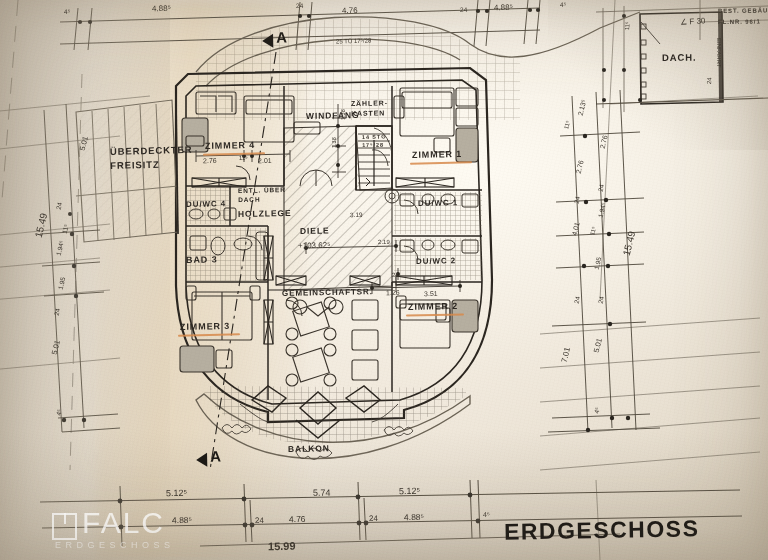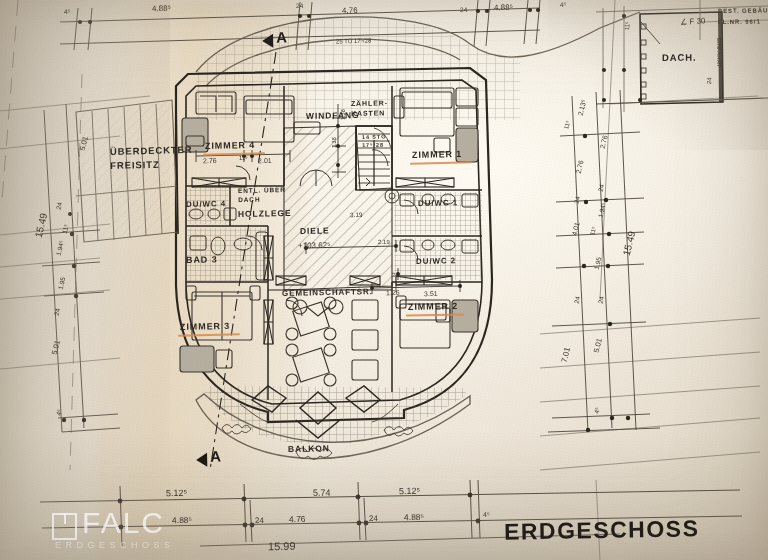--- a/index.html
+++ b/index.html
@@ -703,21 +703,21 @@
   <div class="dim" style="left:281px;top:488px;font-size:9px;transform:rotate(-1deg);padding-left:32px;">5.74</div>
   <div class="dim" style="left:399px;top:486px;font-size:9px;transform:rotate(-1deg);">5.12⁵</div>
 
   <div class="dim" style="left:172px;top:515px;font-size:8.5px;transform:rotate(-1deg);">4.88⁵</div>
   <div class="dim" style="left:255px;top:516px;font-size:8px;transform:rotate(-1deg);">24</div>
   <div class="dim" style="left:289px;top:514px;font-size:8.5px;transform:rotate(-1deg);">4.76</div>
   <div class="dim" style="left:369px;top:514px;font-size:8px;transform:rotate(-1deg);">24</div>
   <div class="dim" style="left:404px;top:512px;font-size:8.5px;transform:rotate(-1deg);">4.88⁵</div>
   <div class="dim" style="left:483px;top:511px;font-size:7px;transform:rotate(-1deg);">4⁵</div>
 
-  <div class="dim" style="left:268px;top:540px;font-size:11px;transform:rotate(-1deg);">15.99</div>
+  <div class="dim" style="left:268px;top:540px;font-size:11px;transform:rotate(-1deg);font-weight:bold;">15.99</div>
 
   <div id="title" style="left:504px;top:517px;font-size:23px;transform:rotate(-1deg);">ERDGESCHOSS</div>
 
   <div class="wm-mark" style="left:52px;top:513px;width:21px;height:23px;"></div>
   <div class="wm" style="left:82px;top:506px;font-size:30px;letter-spacing:2px;">FALC</div>
   <div class="wm-sub" style="left:55px;top:540px;">ERDGESCHOSS</div>
 
   <div class="vignette"></div>
 </div>
 

